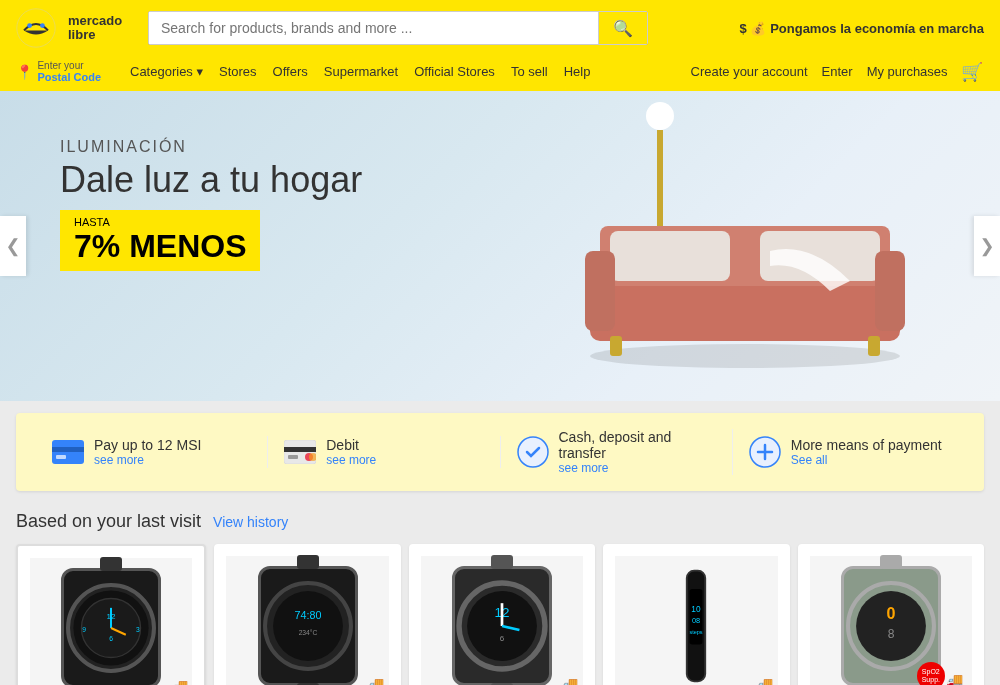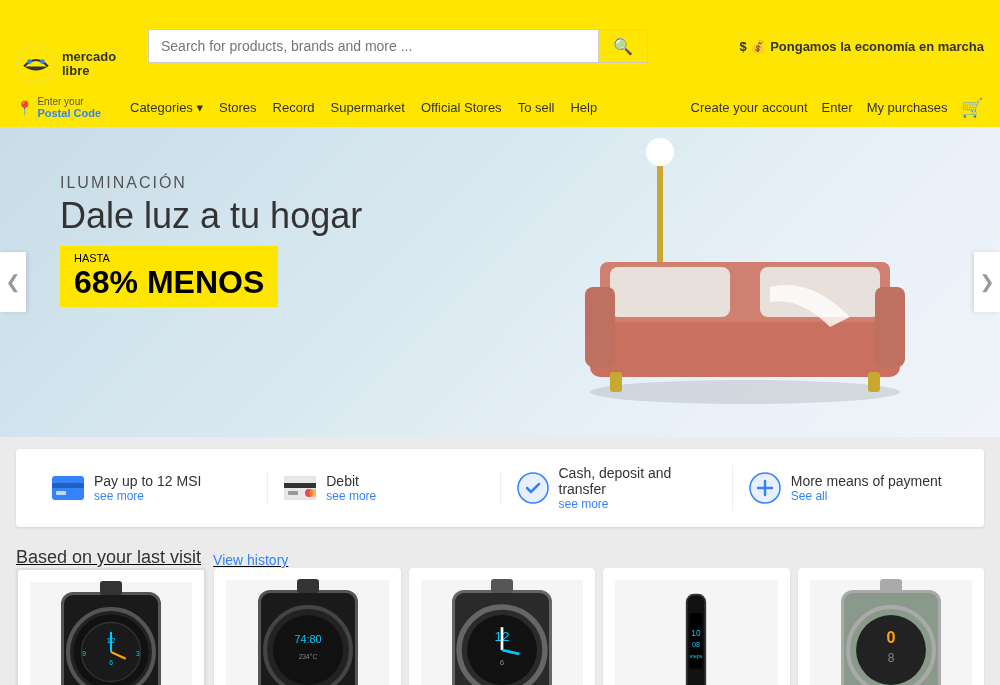--- a/index.html
+++ b/index.html
@@ -9,23 +9,22 @@
     .header {
       background: #ffe600;
       padding: 8px 16px;
       display: flex;
       align-items: center;
       gap: 12px;
     }
     .logo-area {
       display: flex;
       align-items: center;
-      gap: 6px;
+      gap: 12px;
       min-width: 120px;
-      margin-top: 36px;
     }
     .logo-icon {
       width: 40px;
       height: 40px;
     }
     .logo-text {
       font-size: 14px;
       font-weight: bold;
       color: #333;
       line-height: 1.1;
@@ -189,21 +188,21 @@
       display: flex;
       align-items: center;
       justify-content: center;
       font-size: 18px;
       color: #999;
       box-shadow: -2px 0 4px rgba(0,0,0,0.1);
     }
 
     
     .payment-strip {
-      background: #ffffff;
+      background: #fef9c3;
       margin: 12px 16px;
       border-radius: 4px;
       padding: 16px 20px;
       display: flex;
       align-items: center;
       gap: 0;
       box-shadow: 0 1px 3px rgba(0,0,0,0.1);
     }
     .payment-item {
       display: flex;
@@ -225,23 +224,23 @@
     .payment-info { display: flex; flex-direction: column; }
     .payment-title { font-size: 14px; color: #333; font-weight: 500; }
     .payment-link { font-size: 12px; color: #3483fa; text-decoration: none; }
 
     
     .products-section {
       padding: 8px 16px 16px;
     }
     .section-header {
       display: flex;
-      align-items: flex-end;
+      align-items: center;
       gap: 12px;
-      text-decoration: underline;
+      margin-bottom: 12px;
     }
     .section-title {
       font-size: 18px;
       color: #333;
     }
     .section-link {
       font-size: 14px;
       color: #3483fa;
       text-decoration: none;
     }
@@ -353,21 +352,21 @@
     <span style="font-size:14px;">📍</span>
     <div>
       <div style="font-size:10px; color:#555;">Enter your</div>
       <div style="font-size:11px; font-weight:bold; color:#3483fa;">Postal Code</div>
     </div>
   </div>
 
   <nav class="nav-links">
     <a href="#">Categories ▾</a>
     <a href="#">Stores</a>
-    <a href="#">Record</a>
+    <a href="#">Offers</a>
     <a href="#">Supermarket</a>
     <a href="#">Official Stores</a>
     <a href="#">To sell</a>
     <a href="#">Help</a>
   </nav>
 
   <div class="nav-right">
     <a href="#">Create your account</a>
     <a href="#">Enter</a>
     <a href="#">My purchases</a>
@@ -376,21 +375,21 @@
 </div>
 
 <div class="banner">
   <button class="banner-nav-left">❮</button>
 
   <div class="banner-text">
     <div class="banner-sub">ILUMINACIÓN</div>
     <div class="banner-title">Dale luz a tu hogar</div>
     <div class="banner-badge">
       <div class="hasta">HASTA</div>
-      <span class="pct">68% MENOS</span>
+      <span class="pct">7% MENOS</span>
     </div>
   </div>
 
   <div class="banner-lamp">
     <svg viewBox="0 0 80 240" width="80" height="240">
       <circle cx="40" cy="15" r="14" fill="white"></circle>
       <rect x="37" y="29" width="6" height="130" fill="#c8a830"></rect>
       <rect x="20" y="155" width="40" height="6" rx="3" fill="#c8a830"></rect>
       <ellipse cx="40" cy="161" rx="30" ry="8" fill="#c8a830" opacity="0.5"></ellipse>
     </svg>

